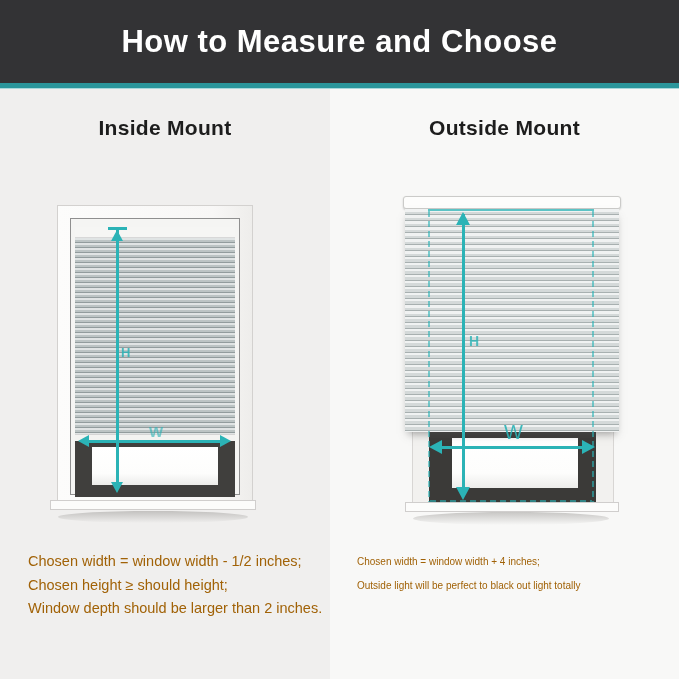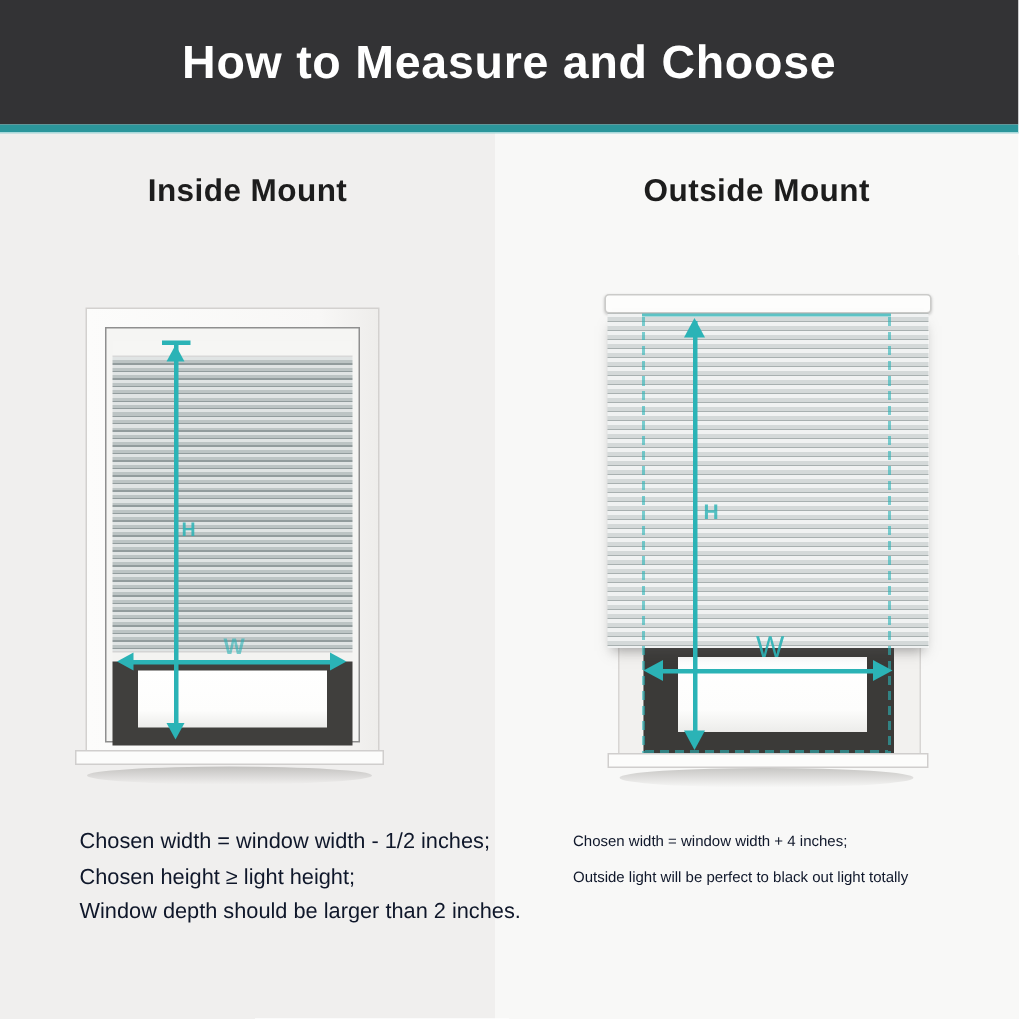--- a/index.html
+++ b/index.html
@@ -74,21 +74,21 @@
   .rw-varrow-line{left:462px;top:214px;width:3px;height:276px;}
   .rw-varrow-up{left:456px;top:212px;}
   .rw-varrow-down{left:456px;top:487px;}
   .rw-h-label{left:469px;top:333px;font-size:14px;opacity:.8;}
   .rw-warrow-line{left:442px;top:446px;width:140px;height:3px;}
   .rw-warrow-left{left:429px;top:440px;}
   .rw-warrow-right{left:582px;top:440px;}
   .rw-w-label{left:504px;top:421px;font-size:20px;font-weight:normal;letter-spacing:1px;opacity:.9;}
 
   
-  .notes{position:absolute;color:#0f172a;margin-left:25px;}
+  .notes{position:absolute;color:#a16207;}
   .notes p{margin:0;line-height:23.5px;}
   .notes-left{left:28px;top:550px;width:300px;font-size:14.5px;}
   .notes-right{left:357px;top:550px;width:330px;font-size:10px;}
 </style>
 </head>
 <body>
 
 <div class="stage">
 
   <div class="banner">
@@ -142,21 +142,21 @@
   <span class="tri tri-down-l rw-varrow-down"></span>
   <div class="abs meas-label rw-h-label">H</div>
 
   <div class="abs rw-warrow-line teal"></div>
   <span class="tri tri-left-l rw-warrow-left"></span>
   <span class="tri tri-right-l rw-warrow-right"></span>
   <div class="abs meas-label rw-w-label">W</div>
 
   <div class="notes notes-left">
     <p>Chosen width = window width - 1/2 inches;</p>
-    <p>Chosen height ≥ light height;</p>
+    <p>Chosen height ≥ should height;</p>
     <p>Window depth should be larger than 2 inches.</p>
   </div>
   <div class="notes notes-right">
     <p>Chosen width = window width + 4 inches;</p>
     <p>Outside light will be perfect to black out light totally</p>
   </div>
 
 </div>
 
 </body></html>

